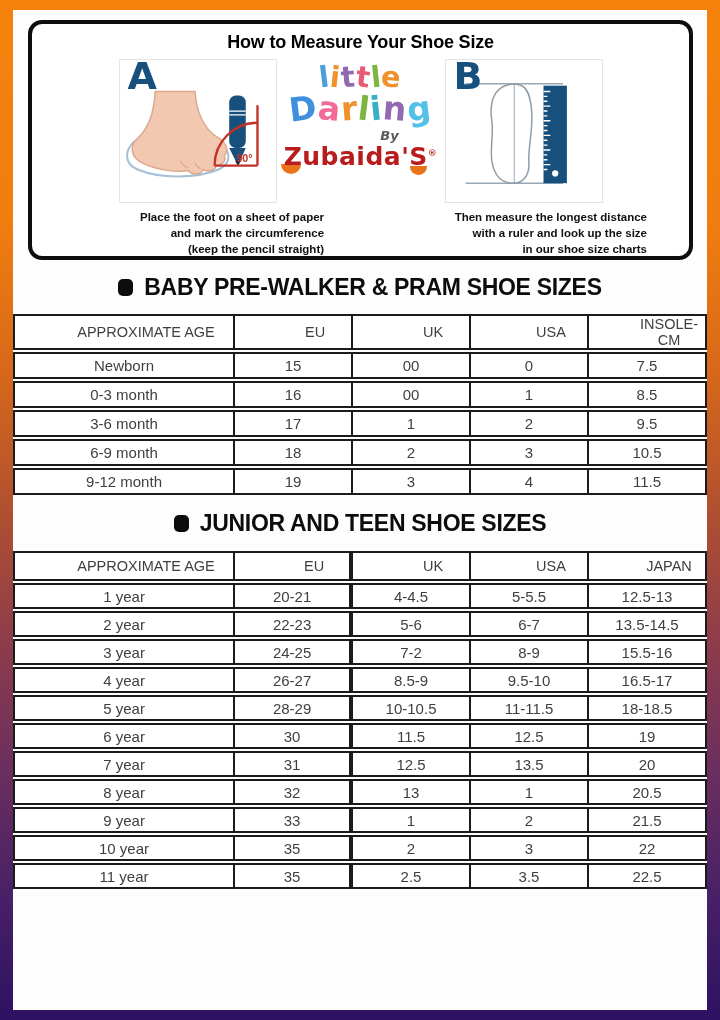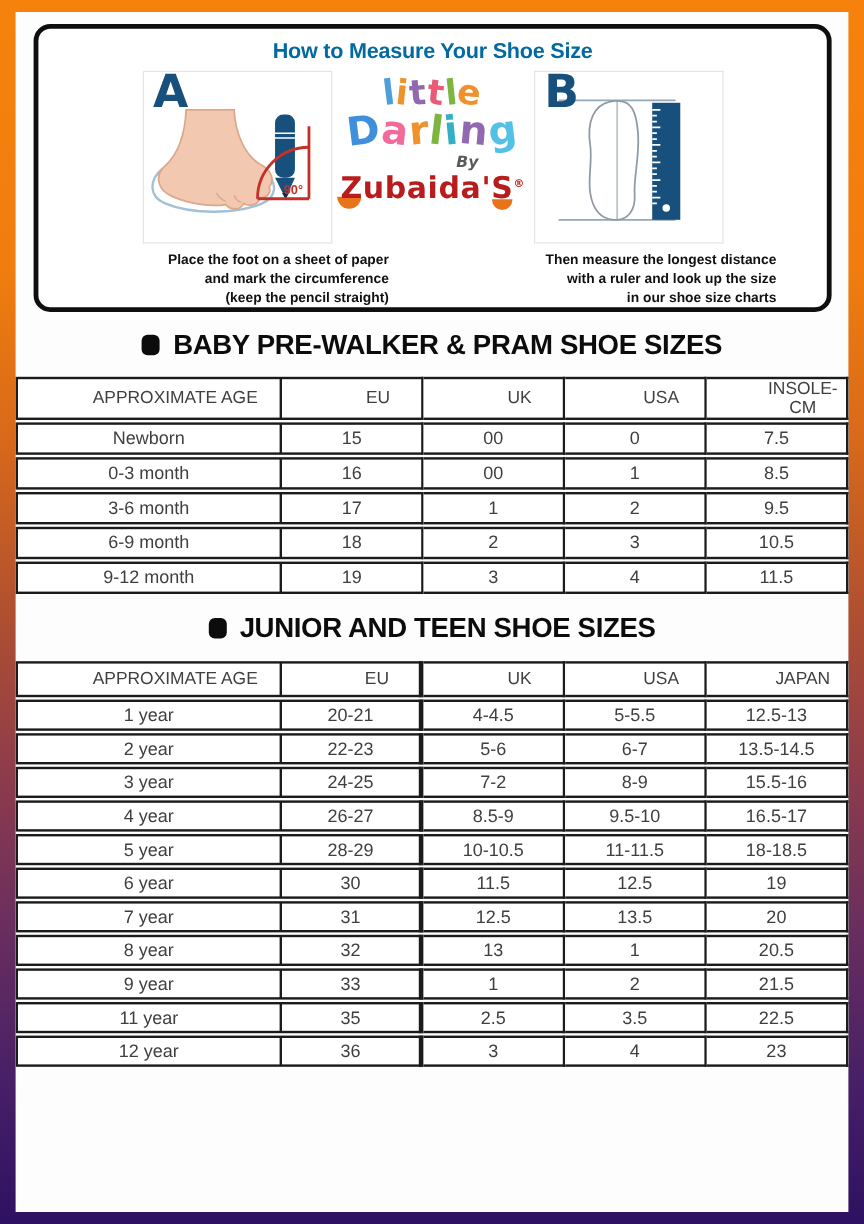--- a/index.html
+++ b/index.html
@@ -26,21 +26,21 @@
     height: 240px;
     border: 4px solid #0E0E0E;
     border-radius: 14px;
     background: #FFFFFF;
     padding: 8px 12px 4px 12px;
   }
   .card-title {
     text-align: center;
     font-size: 18px;
     font-weight: bold;
-    color: #0369a1;
+    color: #000000;
     letter-spacing: -0.2px;
   }
   .panels-row {
     display: flex;
     justify-content: center;
     align-items: flex-start;
     margin-top: 6px;
   }
   .panel {
     position: relative;
@@ -348,30 +348,30 @@
             <td>20.5</td>
           </tr>
           <tr>
             <td>9 year</td>
             <td>33</td>
             <td>1</td>
             <td>2</td>
             <td>21.5</td>
           </tr>
           <tr>
+            <td>10 year</td>
+            <td>35</td>
+            <td>2</td>
+            <td>3</td>
+            <td>22</td>
+          </tr>
+          <tr>
             <td>11 year</td>
             <td>35</td>
             <td>2.5</td>
             <td>3.5</td>
             <td>22.5</td>
           </tr>
-          <tr>
-            <td>12 year</td>
-            <td>36</td>
-            <td>3</td>
-            <td>4</td>
-            <td>23</td>
-          </tr>
         </tbody>
       </table>
 
   </div>
 </div>
 
 </body></html>

